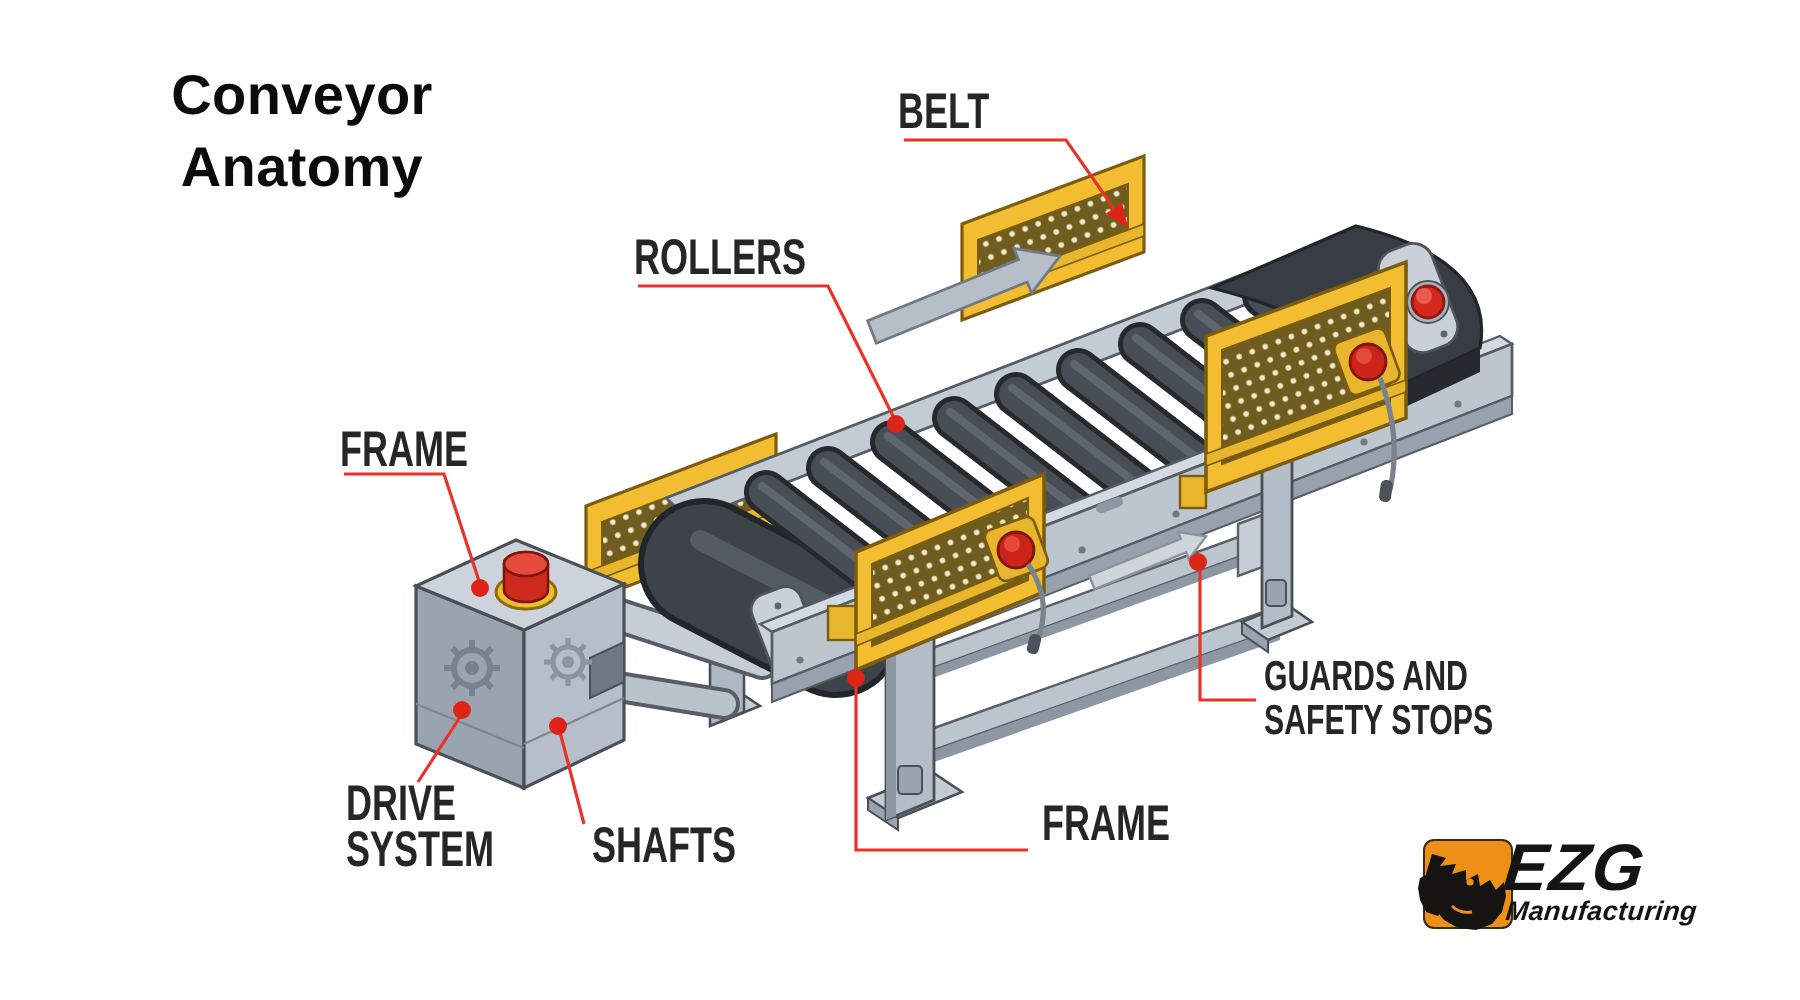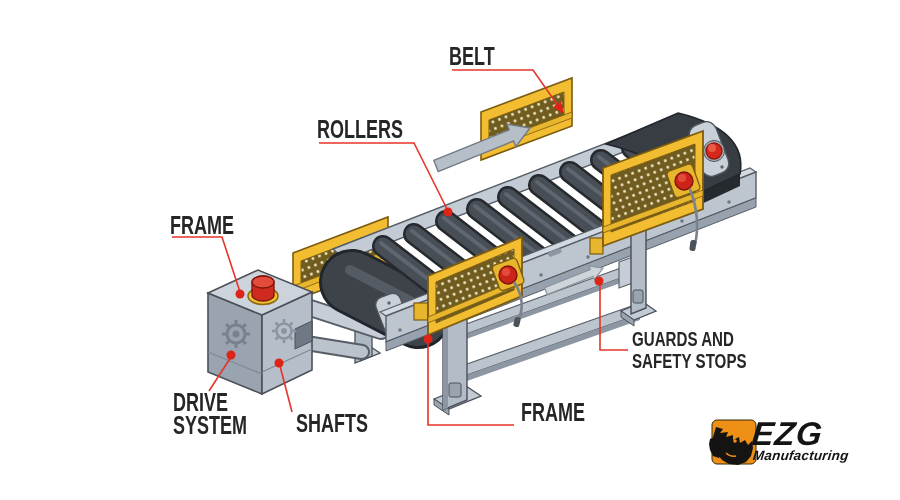--- a/index.html
+++ b/index.html
@@ -240,20 +240,22 @@
       <circle cx="448" cy="212" r="4.5"></circle>
       <circle cx="240" cy="294" r="4.5"></circle>
       <circle cx="231" cy="355" r="4.5"></circle>
       <circle cx="279" cy="363" r="4.5"></circle>
       <circle cx="428" cy="339" r="4.5"></circle>
       <circle cx="599" cy="281" r="4.5"></circle>
     </g>
   </svg>
 
   <div class="title">
+    <div>Conveyor</div>
+    <div>Anatomy</div>
   </div>
 
   <div class="part-label" style="left:449px;top:45px">BELT</div>
   <div class="part-label" style="left:317px;top:118px">ROLLERS</div>
   <div class="part-label" style="left:170px;top:214px">FRAME</div>
   <div class="part-label" style="left:173px;top:391px">
     <div>DRIVE</div>
     <div>SYSTEM</div>
   </div>
   <div class="part-label" style="left:296px;top:412px">SHAFTS</div>

